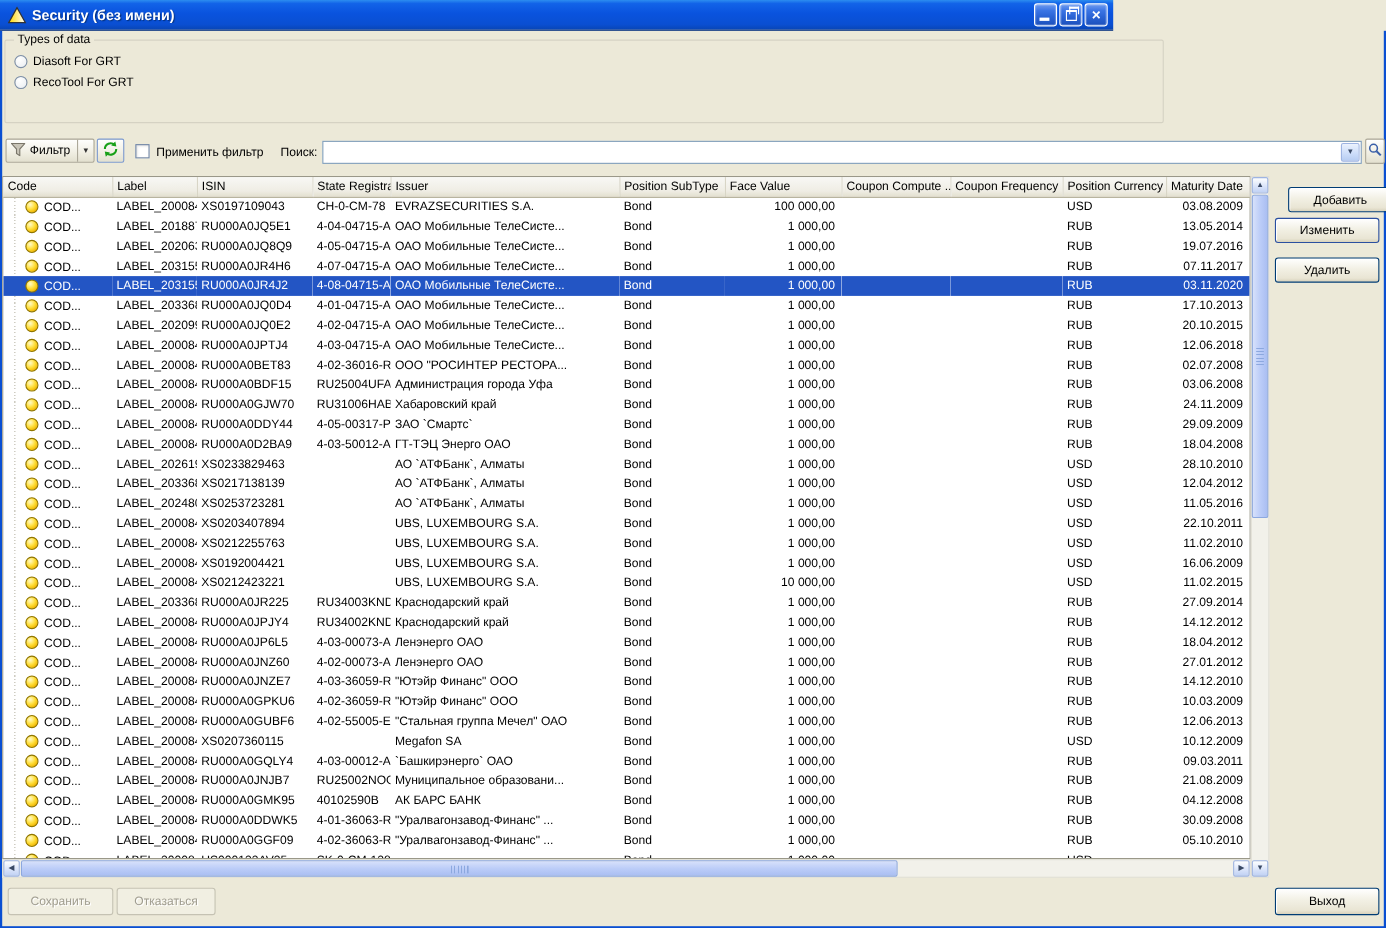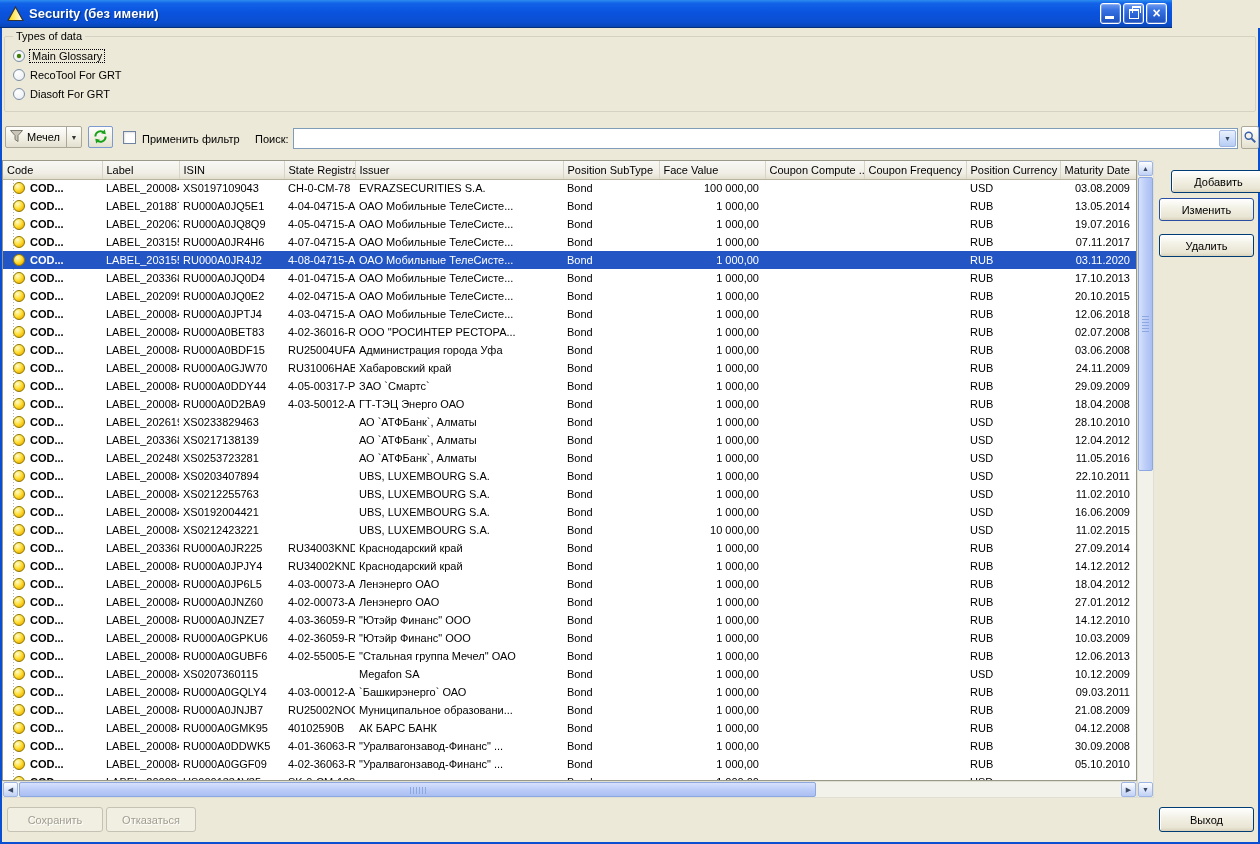--- a/index.html
+++ b/index.html
@@ -1,21 +1,21 @@
 <!DOCTYPE html>
 <html><head>
 <meta charset="utf-8">
 <title>Security</title>
 <style>
   html,body{margin:0;padding:0;background:#555;}
   #window{position:relative;width:1260px;height:844px;background:#ECE9D8;overflow:hidden;
     font-family:"Liberation Sans",sans-serif;font-size:11px;color:#000;}
 
   
-  #titlebar{position:absolute;left:0;top:0;width:1172px;height:28px;box-sizing:border-box;
+  #titlebar{position:absolute;left:0;top:0;width:1012px;height:28px;box-sizing:border-box;
     background:linear-gradient(180deg,#2C8DF0 0%,#1263E8 12%,#0A53DE 45%,#0A4FD2 82%,#0845B5 100%);
     display:flex;align-items:center;padding:0 5px;border-bottom:1px solid #04307E;}
   .app-icon{width:17px;height:16px;margin:0 5px 0 2px;flex:none;}
   .title-text{color:#fff;font-weight:bold;font-size:13px;text-shadow:1px 1px 1px #04307E;flex:1;
     white-space:nowrap;overflow:hidden;}
   .win-buttons{display:flex;gap:2px;}
   .winbtn{width:21px;height:21px;border:1px solid #fff;border-radius:3px;position:relative;padding:0;
     background:linear-gradient(180deg,#6F9BEF 0%,#3A74E4 30%,#2A63D4 60%,#1C50BC 100%);
     box-shadow:inset 0 0 0 1px rgba(255,255,255,.25);cursor:default;}
   .glyph-min{position:absolute;left:4px;bottom:4px;width:9px;height:3px;background:#fff;}
@@ -23,21 +23,21 @@
   .glyph-restore::before{content:"";position:absolute;left:2px;top:-5px;width:7px;height:5px;border:1px solid #fff;border-top-width:2px;border-bottom:none;}
   .glyph-close{position:absolute;inset:0;color:#fff;font-size:14px;font-weight:bold;line-height:19px;text-align:center;}
 
   
   .frame{position:absolute;background:#0A4FD2;}
   #frame-l{left:0;top:28px;width:2px;height:816px;}
   #frame-r{left:1258px;top:28px;width:2px;height:816px;}
   #frame-b{left:0;top:842px;width:1260px;height:2px;}
 
   
-  fieldset{position:absolute;left:4px;top:30px;width:1252px;height:82px;box-sizing:border-box;
+  fieldset{position:absolute;left:4px;top:30px;width:1054px;height:82px;box-sizing:border-box;
     border:1px solid #D5D2C3;border-radius:2px;margin:0;padding:2px 0 0 6px;}
   legend{padding:0 3px;margin-left:2px;font-size:11px;}
   .radio-row{display:flex;align-items:center;gap:5px;margin:5px 0 0 2px;height:14px;}
   .radio{width:12px;height:12px;border-radius:50%;border:1px solid #7C8EA6;box-sizing:border-box;
     background:radial-gradient(circle at 35% 30%,#fff,#E8ECF0);position:relative;flex:none;}
   .radio.checked::after{content:"";position:absolute;left:3px;top:3px;width:4px;height:4px;border-radius:50%;
     background:#3F7F00;box-shadow:0 0 1px #2F6000;}
   .focus-dotted{outline:1px dotted #000;padding:0 2px;}
 
   
@@ -64,22 +64,22 @@
   
   #grid{position:absolute;left:2px;top:160px;width:1135px;height:621px;background:#fff;
     border:1px solid #9A9889;box-sizing:border-box;overflow:hidden;}
   table{border-collapse:collapse;table-layout:fixed;width:1133px;}
   th{height:18px;box-sizing:border-box;font-weight:normal;text-align:left;padding:0 4px;white-space:nowrap;overflow:hidden;
     background:linear-gradient(180deg,#F8F8F5,#EFEDE4 70%,#E2DFCE);
     border-right:1px solid #D8D5C6;border-bottom:1px solid #B8B49F;font-size:11px;}
   td{height:18px;box-sizing:border-box;padding:0 4px;white-space:nowrap;overflow:hidden;font-size:11px;}
   td.num{text-align:right;padding-right:6px;}
   tr.selected td{background:#2355C4;color:#fff;}
-  .code-cell{padding-left:10px;background-image:repeating-linear-gradient(180deg,#B9B6A8 0 1px,transparent 1px 3px);
-    background-size:1px 18px;background-repeat:no-repeat;background-position:10px 0;font-weight:bold;}
+  .code-cell{padding-left:20px;background-image:repeating-linear-gradient(180deg,#B9B6A8 0 1px,transparent 1px 3px);
+    background-size:1px 18px;background-repeat:no-repeat;background-position:10px 0;}
   .ball{display:inline-block;width:12px;height:12px;border-radius:50%;vertical-align:-2px;margin-right:5px;box-sizing:border-box;
     background:radial-gradient(circle at 35% 30%,#FFFBCF,#FFDF3A 45%,#EFB300 80%,#C28B00);border:1px solid #8F7500;}
 
   
   .scroll{position:absolute;background:#F2F1EA;border:1px solid #E0DFD4;box-sizing:border-box;}
   #vscroll{left:1137px;top:160px;width:17px;height:638px;}
   #hscroll{left:2px;top:781px;width:1135px;height:17px;}
   .sarrow{position:absolute;width:15px;height:15px;box-sizing:border-box;text-align:center;line-height:14px;font-size:7px;color:#3A4A66;
     background:linear-gradient(180deg,#FDFEFF,#D2DEF8 70%,#C0D1F4);border:1px solid #9EB4E2;border-radius:2px;}
   #vs-up{left:0;top:0;} #vs-down{left:0;bottom:0;}
@@ -134,41 +134,37 @@
         </button>
     </span>
   </div>
   <div class="frame" id="frame-l"></div>
   <div class="frame" id="frame-r"></div>
   <div class="frame" id="frame-b"></div>
 
   <fieldset>
     <legend>Types of data</legend>
     <div class="radio-row">
-      <span class="radio checked"></span>
-      <span class="focus-dotted">Main Glossary</span>
+      <span class="radio"></span>
+      <span>Diasoft For GRT</span>
     </div>
     <div class="radio-row">
       <span class="radio"></span>
       <span>RecoTool For GRT</span>
-    </div>
-    <div class="radio-row">
-      <span class="radio"></span>
-      <span>Diasoft For GRT</span>
     </div>
   </fieldset>
 
   <div id="toolbar">
     <div class="toolbtn" id="filter-btn">
       <span>
         <svg width="13" height="12" viewBox="0 0 13 12">
             <path d="M0.5 0.5h12l-4.5 5v6l-3-2v-4z" fill="#C9C5B8" stroke="#7A766A"></path>
           </svg>
       </span>
-      <span class="lbl">Мечел</span>
+      <span class="lbl">Фильтр</span>
       <span class="sep"></span>
       <span class="arrow">▼</span>
     </div>
     <div class="toolbtn" id="refresh-btn">
       <span>
         <svg width="15" height="15" viewBox="0 0 16 16">
           <path d="M2.5 8a5.5 5.5 0 0 1 9.4-3.9" fill="none" stroke="#18A018" stroke-width="2"></path>
           <polygon points="12.6,0.6 13.6,5.6 8.6,4.6" fill="#18A018"></polygon>
           <path d="M13.5 8a5.5 5.5 0 0 1-9.4 3.9" fill="none" stroke="#18A018" stroke-width="2"></path>
           <polygon points="3.4,15.4 2.4,10.4 7.4,11.4" fill="#18A018"></polygon>

